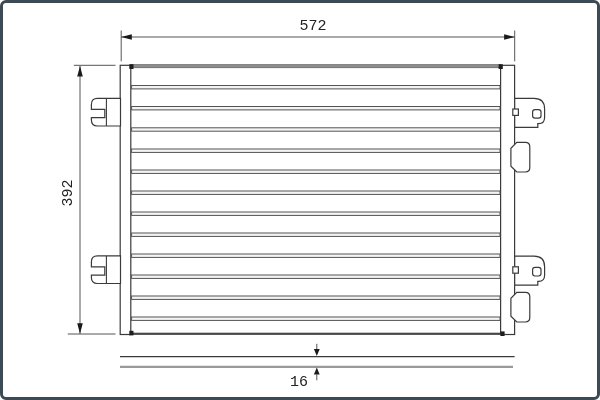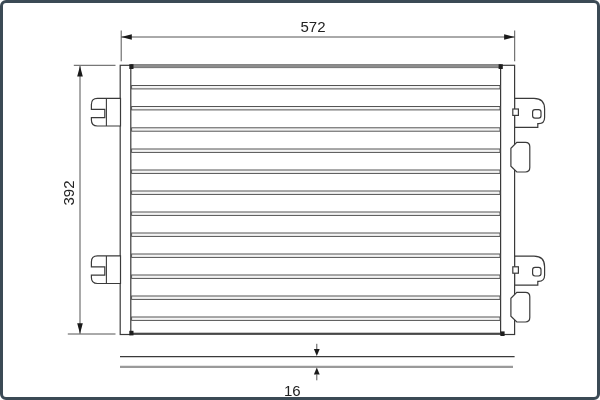--- a/index.html
+++ b/index.html
@@ -4,42 +4,42 @@
 <style>
   html,body{margin:0;padding:0;background:#fff;}
   #frame{
     position:relative;
     width:600px;height:400px;
     box-sizing:border-box;
     background:#ffffff;
     border:3px solid var(--frame-border,#3b4a55);
     border-radius:6px;
     overflow:hidden;
-    font-family:Liberation Sans, sans-serif;
+    font-family:Liberation Mono, monospace;
   }
   #drawing-svg{position:absolute;left:0;top:0;width:594px;height:394px;}
   .ln{stroke:var(--line,#3a3a3a);stroke-width:1.2;fill:#ffffff;}
   .ln-open{stroke:var(--line,#3a3a3a);stroke-width:1.1;fill:none;}
   .tube{fill:var(--tube-fill,#f4f4f4);stroke:#4c4c4c;stroke-width:0.95;}
   .bar-top{fill:var(--core-top,#8d8d8d);stroke:#555;stroke-width:0.6;}
   .bar-bot{fill:#474747;stroke:none;}
   .dot{fill:#1e1e1e;stroke:none;}
   .dim{stroke:var(--dim,#555555);stroke-width:1;fill:none;}
   .arrow{fill:var(--arrow,#1a1a1a);stroke:none;}
   .side-thin{stroke:var(--line,#3a3a3a);stroke-width:1.2;fill:none;}
   .side-gray{stroke:var(--side-gray,#9a9a9a);stroke-width:2.2;fill:none;}
   .dim-label{
     position:absolute;
     font-size:15px;line-height:16px;
     color:var(--text,#222222);
     white-space:nowrap;
   }
   #width-label{left:270px;top:16px;width:80px;text-align:center;}
   #height-label{left:37px;top:181px;width:60px;height:18px;text-align:center;transform:rotate(-90deg);}
-  #depth-label{left:281px;top:380px;width:30px;text-align:left;}
+  #depth-label{left:281px;top:372px;width:30px;text-align:center;}
 </style>
 </head>
 <body>
 
 <div id="frame">
 
   <svg id="drawing-svg" viewBox="0 0 594 394">
 
     <g>
       <rect class="ln" x="117.2" y="62.3" width="10.6" height="269.2"></rect>

